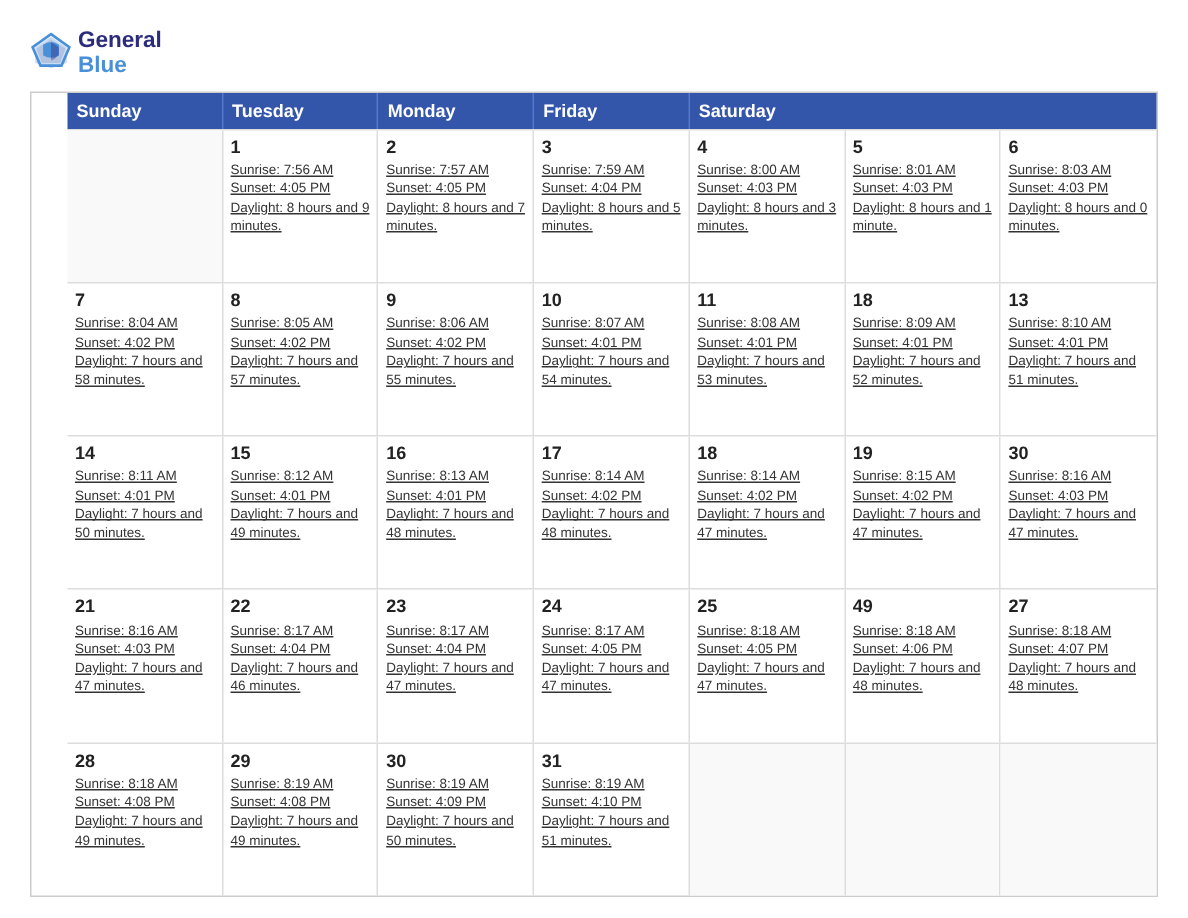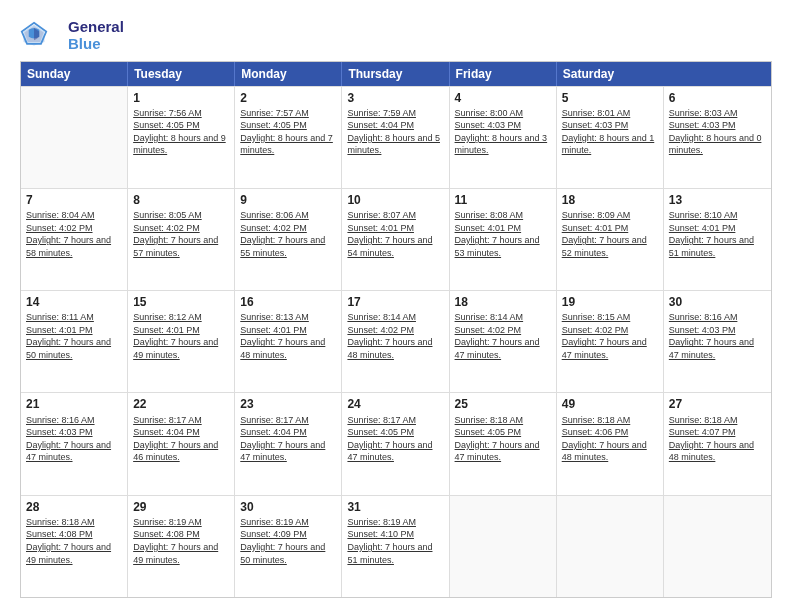--- a/index.html
+++ b/index.html
@@ -19,21 +19,21 @@
     }
     .header {
       display: flex;
       align-items: flex-start;
       justify-content: space-between;
       margin-bottom: 8px;
     }
     .logo {
       display: flex;
       align-items: center;
-      gap: 20px;
+      gap: 4px;
     }
     .logo-text {
       font-size: 15px;
       font-weight: bold;
       color: #2c2c7c;
       line-height: 1.15;
     }
     .logo-text span {
       color: #4a90d9;
     }
@@ -53,20 +53,21 @@
     .subtitle {
       font-size: 14px;
       color: #444;
       margin-top: 2px;
     }
     .calendar {
       border: 1px solid #ccc;
       flex: 1;
       display: flex;
       flex-direction: column;
+      padding-left: 24px;
     }
     .cal-header {
       display: grid;
       grid-template-columns: repeat(7, 1fr);
       background: #3355aa;
     }
     .cal-header-cell {
       color: #fff;
       font-size: 12px;
       font-weight: bold;
@@ -133,21 +134,20 @@
       <div class="month-title"></div>
       <div class="subtitle"></div>
     </div>
   </div>
 
   <div class="calendar">
     <div class="cal-header">
     <div class="cal-header-cell">Sunday</div>
         <div class="cal-header-cell">Tuesday</div>
         <div class="cal-header-cell">Monday</div>
-        <div class="cal-header-cell">Thursday</div>
         <div class="cal-header-cell">Friday</div>
         <div class="cal-header-cell">Saturday</div>
       </div>
     <div class="cal-body">
     <div class="cal-row">
           <div class="cal-cell empty"></div>
           <div class="cal-cell">
             <span class="day-num">1</span>
             <div class="cell-info">Sunrise: 7:56 AM<br>Sunset: 4:05 PM<br>Daylight: 8 hours and 9 minutes.</div>
           </div>

